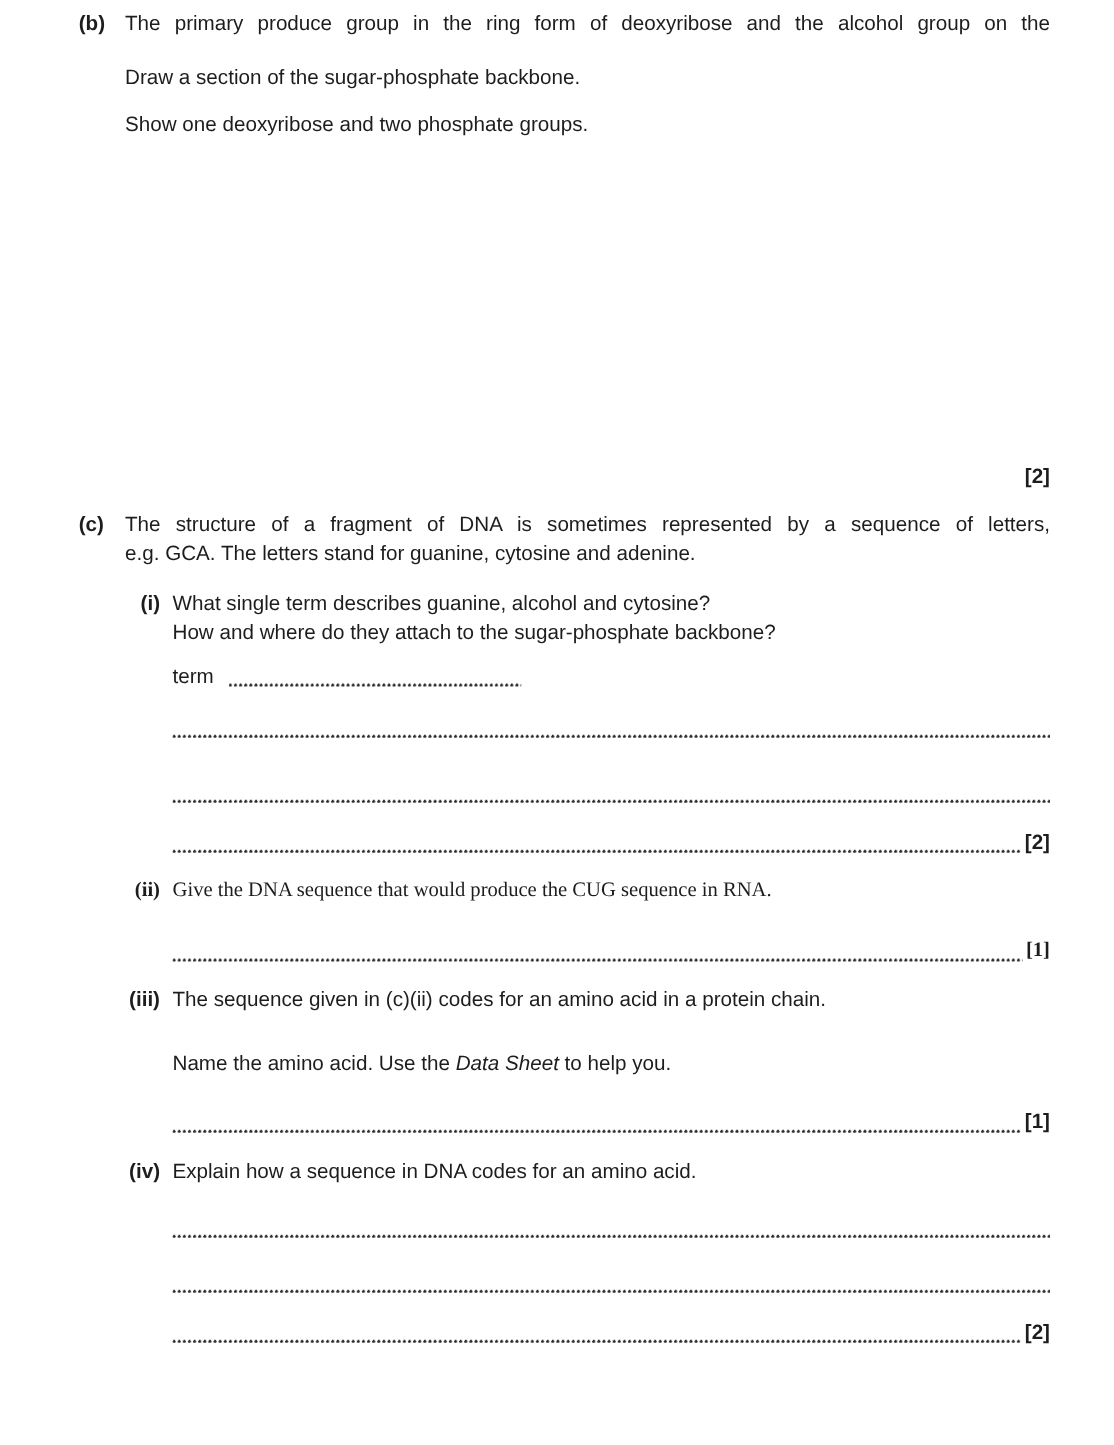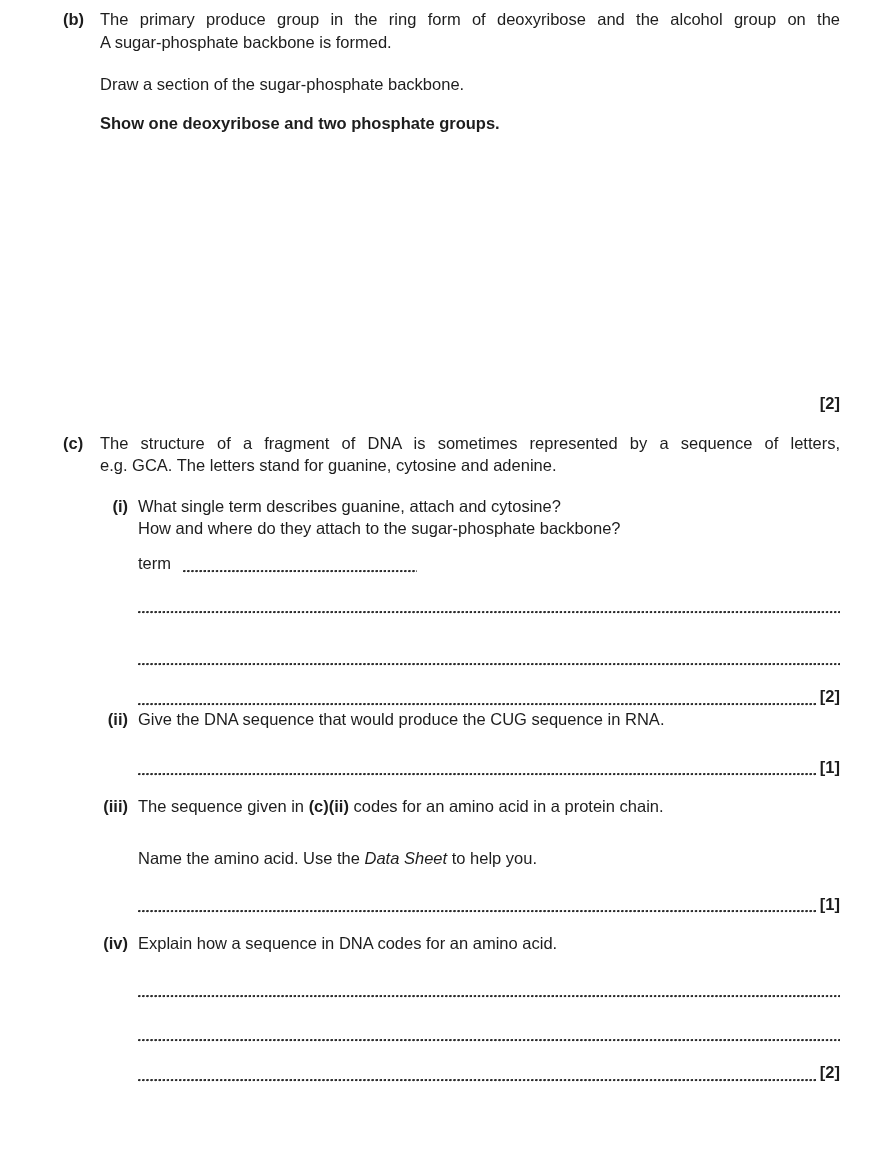--- a/index.html
+++ b/index.html
@@ -14,74 +14,73 @@
     font-family: "Liberation Sans", "DejaVu Sans", sans-serif;
     font-size: 16.5px;
     line-height: 22.5px;
     color: #1d1d1d;
   }
   .q-row { display: flex; }
   .q-label { flex: none; width: 37px; margin-left: 63px; font-weight: bold; }
   .q-content { flex: none; width: 740px; }
   .jlast { text-align: justify; text-align-last: justify; }
   .mt-draw { margin-top: 20px; }
-  .mt-show { margin-top: 16px; font-weight: bold; }
+  .mt-show { margin-top: 16px; }
   .drawing-space { height: 258px; }
   .marks-row { margin-left: 63px; width: 777px; text-align: right; font-weight: bold; }
   .sub-row { display: flex; margin-left: 92px; }
   .sub-label { flex: none; width: 36px; text-align: right; font-weight: bold; }
   .sub-content { flex: none; margin-left: 10px; width: 702px; }
-  .bold { font-weight: bold; }
+  .bold { font-weight: normal; }
   .italic { font-style: italic; }
   .ansline { display: flex; align-items: flex-end; height: 23px; }
   .dots {
     flex: 1;
     height: 4px;
     margin-bottom: 2px;
     background-image: radial-gradient(circle at 1.3px 2.2px, #2e2e2e 1.05px, rgba(0,0,0,0) 1.35px);
     background-size: 4.1px 4px;
     background-repeat: repeat-x;
   }
   .dots-fixed { flex: none; width: 234px; margin-left: 12px; }
   .marks-inline { flex: none; font-weight: bold; padding-left: 3px; }
-  .term-row { display: flex; align-items: flex-end; height: 23px; margin-top: 12px; } .mt16 { margin-top: 0; } .mt17 { margin-top: 17px; }
+  .term-row { display: flex; align-items: flex-end; height: 23px; margin-top: 12px; } .mt16 { margin-top: 16px; font-family: Liberation Serif, serif; } .mt17 { margin-top: 17px; }
   .mt18 { margin-top: 18px; } .mt19 { margin-top: 29px; } .mt21 { margin-top: 21px; }
   .mt22 { margin-top: 22px; } .mt23 { margin-top: 23px; } .mt25 { margin-top: 25px; }
 </style>
 </head>
 <body>
 
 <div class="page">
 
   <div class="q-row">
     <div class="q-label">(b)</div>
     <div class="q-content">
       <div class="jlast">The primary produce group in the ring form of deoxyribose and the alcohol group on the</div>
-      <div>A sugar-phosphate backbone is formed.</div>
       <div class="mt-draw">Draw a section of the sugar-phosphate backbone.</div>
       <div class="mt-show">Show one deoxyribose and two phosphate groups.</div>
     </div>
   </div>
 
   <div class="drawing-space"></div>
 
   <div class="marks-row">[2]</div>
 
   <div class="q-row mt17">
     <div class="q-label">(c)</div>
     <div class="q-content">
       <div class="jlast">The structure of a fragment of DNA is sometimes represented by a sequence of letters,</div>
       <div>e.g. GCA. The letters stand for guanine, cytosine and adenine.</div>
     </div>
   </div>
 
   <div class="sub-row mt18">
     <div class="sub-label">(i)</div>
     <div class="sub-content">
-      <div>What single term describes guanine, attach and cytosine?</div>
+      <div>What single term describes guanine, alcohol and cytosine?</div>
       <div>How and where do they attach to the sugar-phosphate backbone?</div>
       <div class="term-row">
         <span>term</span>
         <span class="dots dots-fixed"></span>
       </div>
       <div class="ansline mt18">
         <span class="dots"></span>
       </div>
       <div class="ansline mt19">
         <span class="dots"></span>

